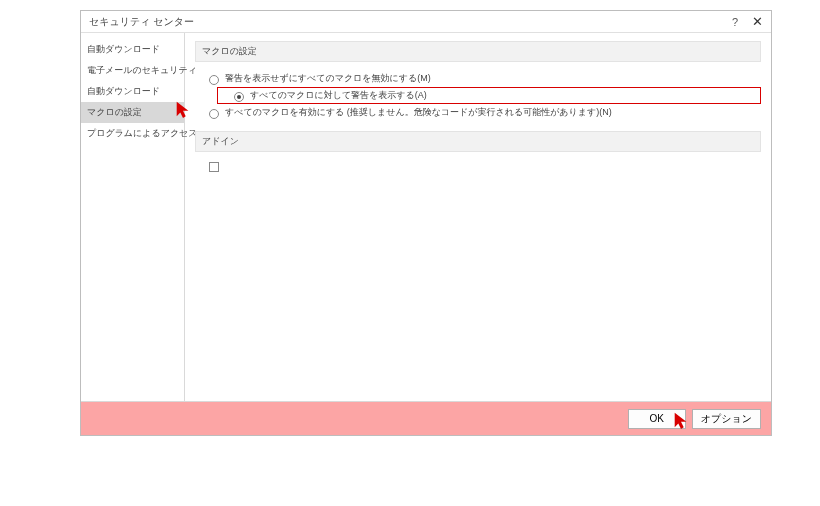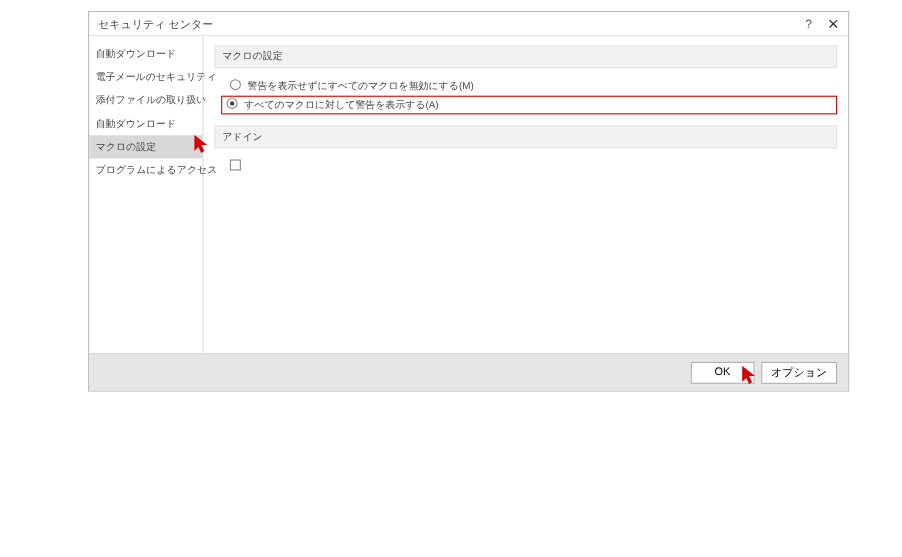--- a/index.html
+++ b/index.html
@@ -1,56 +1,56 @@
 <!DOCTYPE html>
 <html><head>
 <meta charset="utf-8">
 <style>
   * { box-sizing: border-box; margin: 0; padding: 0; font-family: "Meiryo UI","Yu Gothic UI",sans-serif; }
   body { background: #fff; width: 820px; height: 506px; position: relative; }
   .dialog {
-    position: absolute; left: 80px; top: 10px; width: 692px; height: 346px;
+    position: absolute; left: 80px; top: 10px; width: 692px; height: 426px;
     border: 1px solid #bdbdbd; background: #fff; display: flex; flex-direction: column;
   }
   .titlebar {
     height: 22px; display: flex; align-items: center; justify-content: space-between;
     padding: 0 4px 0 8px; border-bottom: 1px solid #e0e0e0; font-size: 10px; color: #444;
   }
   .titlebar .controls { display: flex; align-items: center; gap: 10px; }
   .titlebar .help { font-family: Arial,sans-serif; font-size: 11px; color:#555; }
   .titlebar .close { font-family: Arial,sans-serif; font-size: 13px; color:#333; padding:0 4px; }
   .main { flex: 1; display: flex; overflow: hidden; }
   .sidebar {
     width: 104px; border-right: 1px solid #d9d9d9; padding-top: 6px; font-size: 9px; color:#444;
   }
   .sidebar .item { padding: 4px 6px; cursor: default; white-space: nowrap; }
   .sidebar .item.selected { background: #d8d8d8; position: relative; }
   .content { flex:1; padding: 8px 10px; font-size: 9px; color:#444; overflow:auto; }
   .section-head {
     background: #f2f2f2; border: 1px solid #e3e3e3; padding: 3px 6px; margin-bottom: 8px;
   }
-  .option-row { display: flex; align-items: flex-start; gap: 6px; padding: 2px 0 2px 14px; }
+  .option-row { display: flex; align-items: flex-end; gap: 6px; padding: 2px 0 2px 14px; }
   .option-row.highlight {
-    border: 1px solid #d80000; padding: 1px 4px; margin-left: 6px;
+    border: 1px solid #d80000; padding: 1px 16px; margin-left: 22px;
     position: relative;
   }
   .radio {
     display:inline-block; width:10px; height:10px; border:1px solid #888; border-radius:50%;
     position:relative; flex:none;
   }
   .radio.checked::after{
     content:""; position:absolute; left:2px; top:2px; width:4px; height:4px;
     background:#444; border-radius:50%;
   }
   .checkbox {
     display:inline-block; width:10px; height:10px; border:1px solid #888; flex:none;
   }
   .footer {
     height: 34px; display:flex; justify-content:flex-end; align-items:center; gap:6px;
-    padding: 0 10px; background:#e5e5e5; border-top:1px solid #d9d9d9;
+    padding: 0 10px; background:#fca5a5; border-top:1px solid #d9d9d9;
   }
   .btn {
     min-width: 58px; height: 20px; font-size: 10px; border:1px solid #b0b0b0;
     background:#fdfdfd; display:flex; align-items:center; justify-content:center;
     cursor: default; padding: 0 8px;
   }
   
   .pointer {
     position:absolute; width:18px; height:18px; pointer-events:none;
   }
@@ -65,21 +65,20 @@
     <div class="controls">
       <span class="help">?</span>
       <span class="close">✕</span>
     </div>
   </div>
 
   <div class="main">
     <div class="sidebar">
       <div class="item">自動ダウンロード</div>
       <div class="item">電子メールのセキュリティ</div>
-      <div class="item">添付ファイルの取り扱い</div>
       <div class="item">自動ダウンロード</div>
       <div class="item selected">
         <span>マクロの設定</span>
         <span class="pointer" style="position:absolute; right:-8px; top:-2px;">
           <svg viewBox="0 0 20 20">
               <path fill="#d80000" d="M3 2 L3 18 L7 14 L10 20 L13 18 L10 12 L16 12 Z"></path>
             </svg>
         </span>
       </div>
       <div class="item">プログラムによるアクセス</div>
@@ -88,20 +87,24 @@
     <div class="content">
       <div class="section-head">マクロの設定</div>
 
       <div class="option-row">
         <span class="radio"></span>
         <span>警告を表示せずにすべてのマクロを無効にする(M)</span>
       </div>
       <div class="option-row highlight">
         <span class="radio checked"></span>
         <span>すべてのマクロに対して警告を表示する(A)</span>
+      </div>
+      <div class="option-row">
+        <span class="radio"></span>
+        <span>すべてのマクロを有効にする (推奨しません。危険なコードが実行される可能性があります)(N)</span>
       </div>
 
       <div style="height:10px"></div>
       <div class="section-head">アドイン</div>
 
       <div class="option-row">
         <span class="checkbox"></span>
       </div>
     </div>
   </div>

